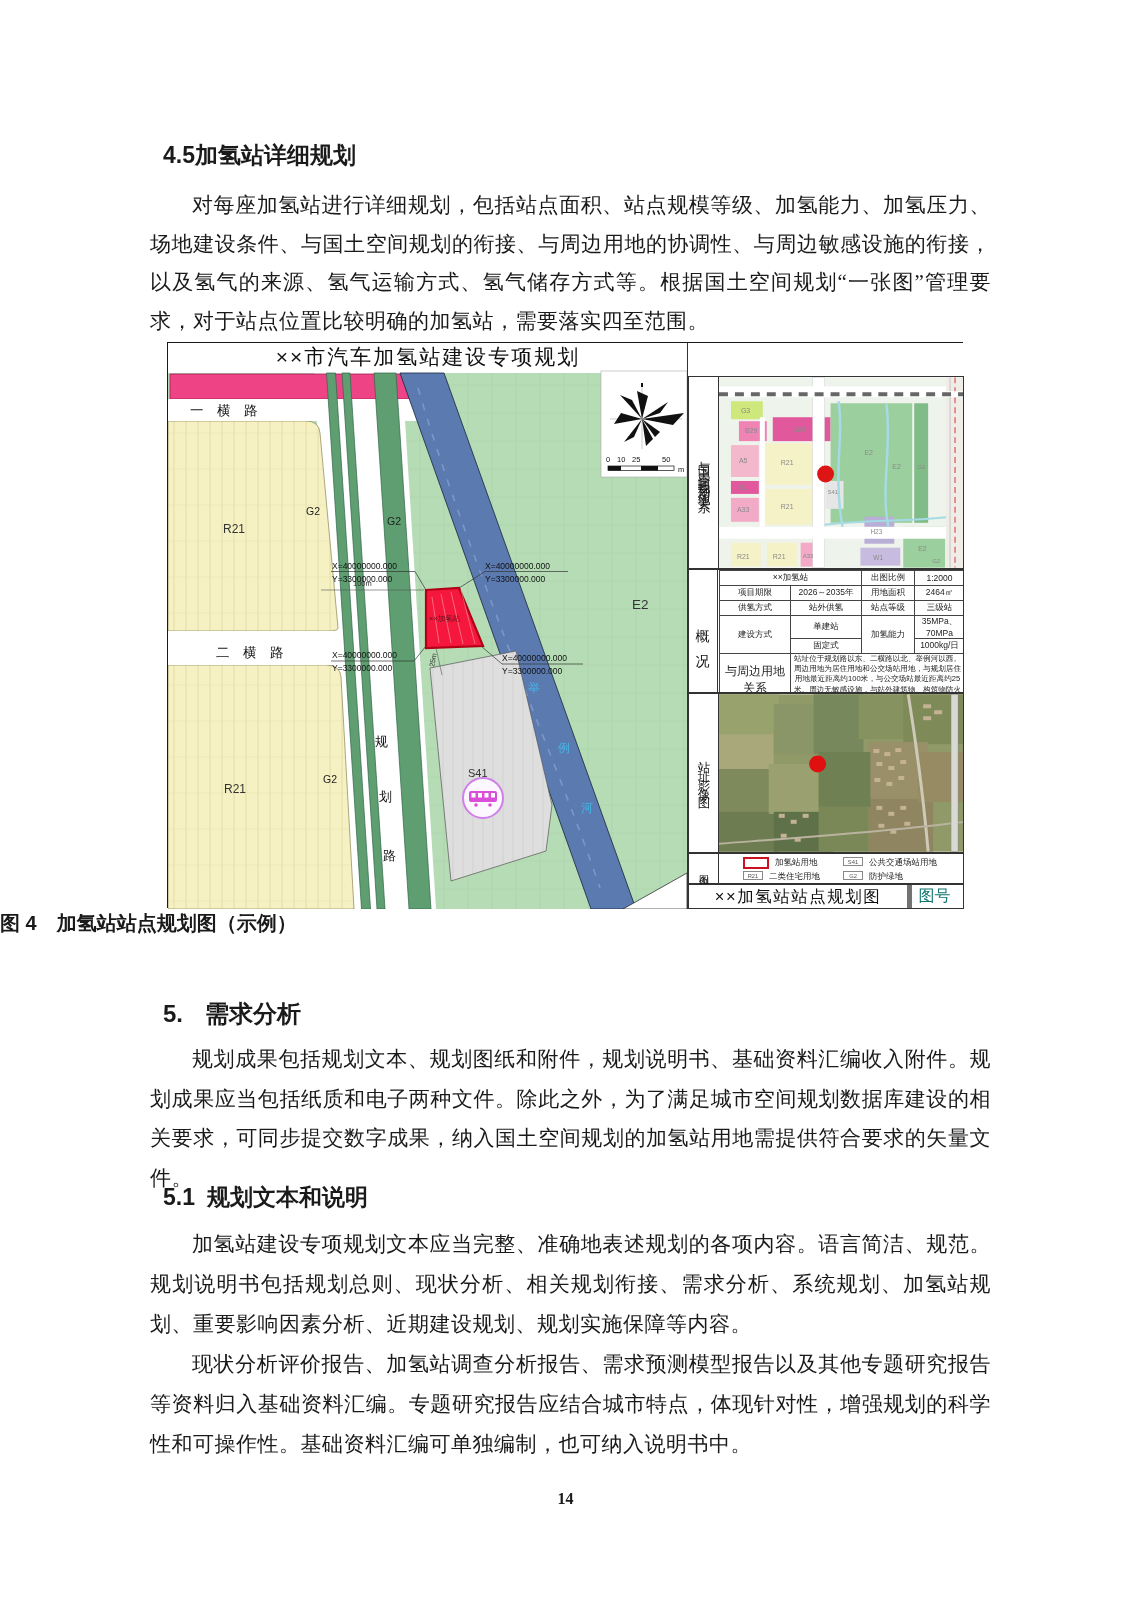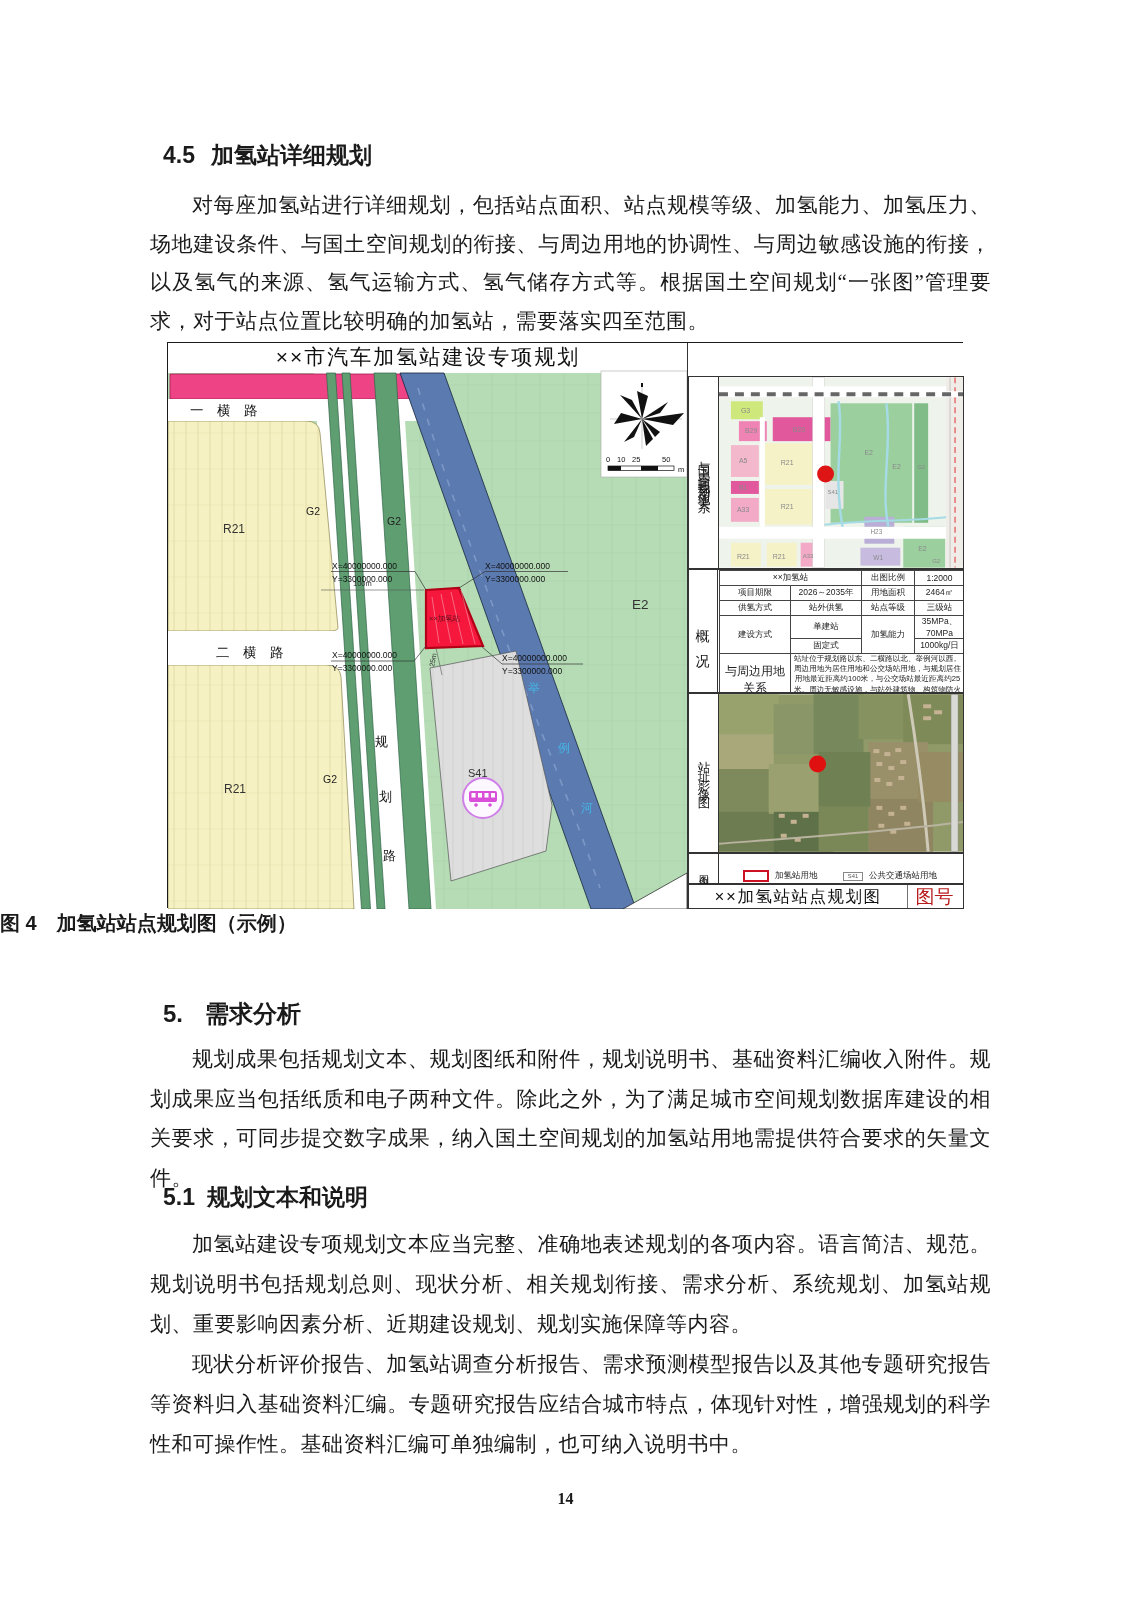--- a/index.html
+++ b/index.html
@@ -27,41 +27,41 @@
   .pcontent{position:absolute;left:30px;top:0;right:0;bottom:0;overflow:hidden;}
 
   
   table.ov{border-collapse:collapse;width:246px;table-layout:fixed;
            font-family:"Liberation Sans","DejaVu Sans",sans-serif;font-size:8.5px;color:#222;}
   table.ov td{border:1px solid #444;text-align:center;vertical-align:middle;height:14px;padding:0 1px;overflow:hidden;}
   td.rel-v{font-size:7.6px;line-height:10.2px;text-align:left;padding:2px 4px;height:52px;vertical-align:top;}
   td.rel-k{font-size:12px;}
 
   
-  .legend-item{position:absolute;display:flex;align-items:center;
-               font-family:Liberation Sans, sans-serif;font-size:8.5px;color:#222;margin-top:13px;}
+  .legend-item{position:absolute;display:flex;align-items:flex-start;
+               font-family:Liberation Sans, sans-serif;font-size:8.5px;color:#222;}
   .lg-redbox{width:22px;height:8px;background:#fff;border:2.5px solid #cc1122;margin-right:6px;}
   .lg-keybox{width:20px;height:9px;border:0.7px solid #888;margin-right:6px;display:flex;align-items:center;justify-content:center;
              font-size:5.8px;color:#555;box-sizing:border-box;}
 
   
-  .pfooter-title{position:absolute;left:0;top:0;bottom:0;width:218px;border-right:1px solid #737373;
+  .pfooter-title{position:absolute;left:0;top:0;bottom:0;width:218px;border-right:5px solid #737373;
                  display:flex;align-items:center;justify-content:center;
-                 font-family:Liberation Mono, monospace;font-size:16.5px;letter-spacing:1.5px;color:#111;}
+                 font-family:Liberation Sans, sans-serif;font-size:16.5px;letter-spacing:1.5px;color:#111;}
   .pfooter-no{position:absolute;right:0;top:0;bottom:0;width:57px;display:flex;align-items:center;justify-content:center;
-              font-family:"Liberation Sans","DejaVu Sans",sans-serif;font-size:19px;color:#b91c1c;text-align:right;}
+              font-family:"Liberation Sans","DejaVu Sans",sans-serif;font-size:16px;color:#0f766e;text-align:right;}
   svg text{font-family:"Liberation Sans","DejaVu Sans",sans-serif;}
 </style>
 </head>
 <body>
 
 <div class="page">
 
   <div class="heading" style="top:140px;font-size:23px;">
-    <span class="h-num">4.5</span><span class="h-txt" style="margin-left:16px;">加氢站详细规划</span>
+    <span class="h-num">4.5</span><span class="h-txt" style="margin-left:0;">加氢站详细规划</span>
   </div>
 
   <div class="para" style="top:186px;">对每座加氢站进行详细规划，包括站点面积、站点规模等级、加氢能力、加氢压力、场地建设条件、与国土空间规划的衔接、与周边用地的协调性、与周边敏感设施的衔接，以及氢气的来源、氢气运输方式、氢气储存方式等。根据国土空间规划“一张图”管理要求，对于站点位置比较明确的加氢站，需要落实四至范围。</div>
 
   <div class="figure">
 
     <div class="map-area">
       <svg width="519" height="566" viewBox="0 0 519 566">
         <defs>
           <pattern id="py" width="12" height="36" patternUnits="userSpaceOnUse">

